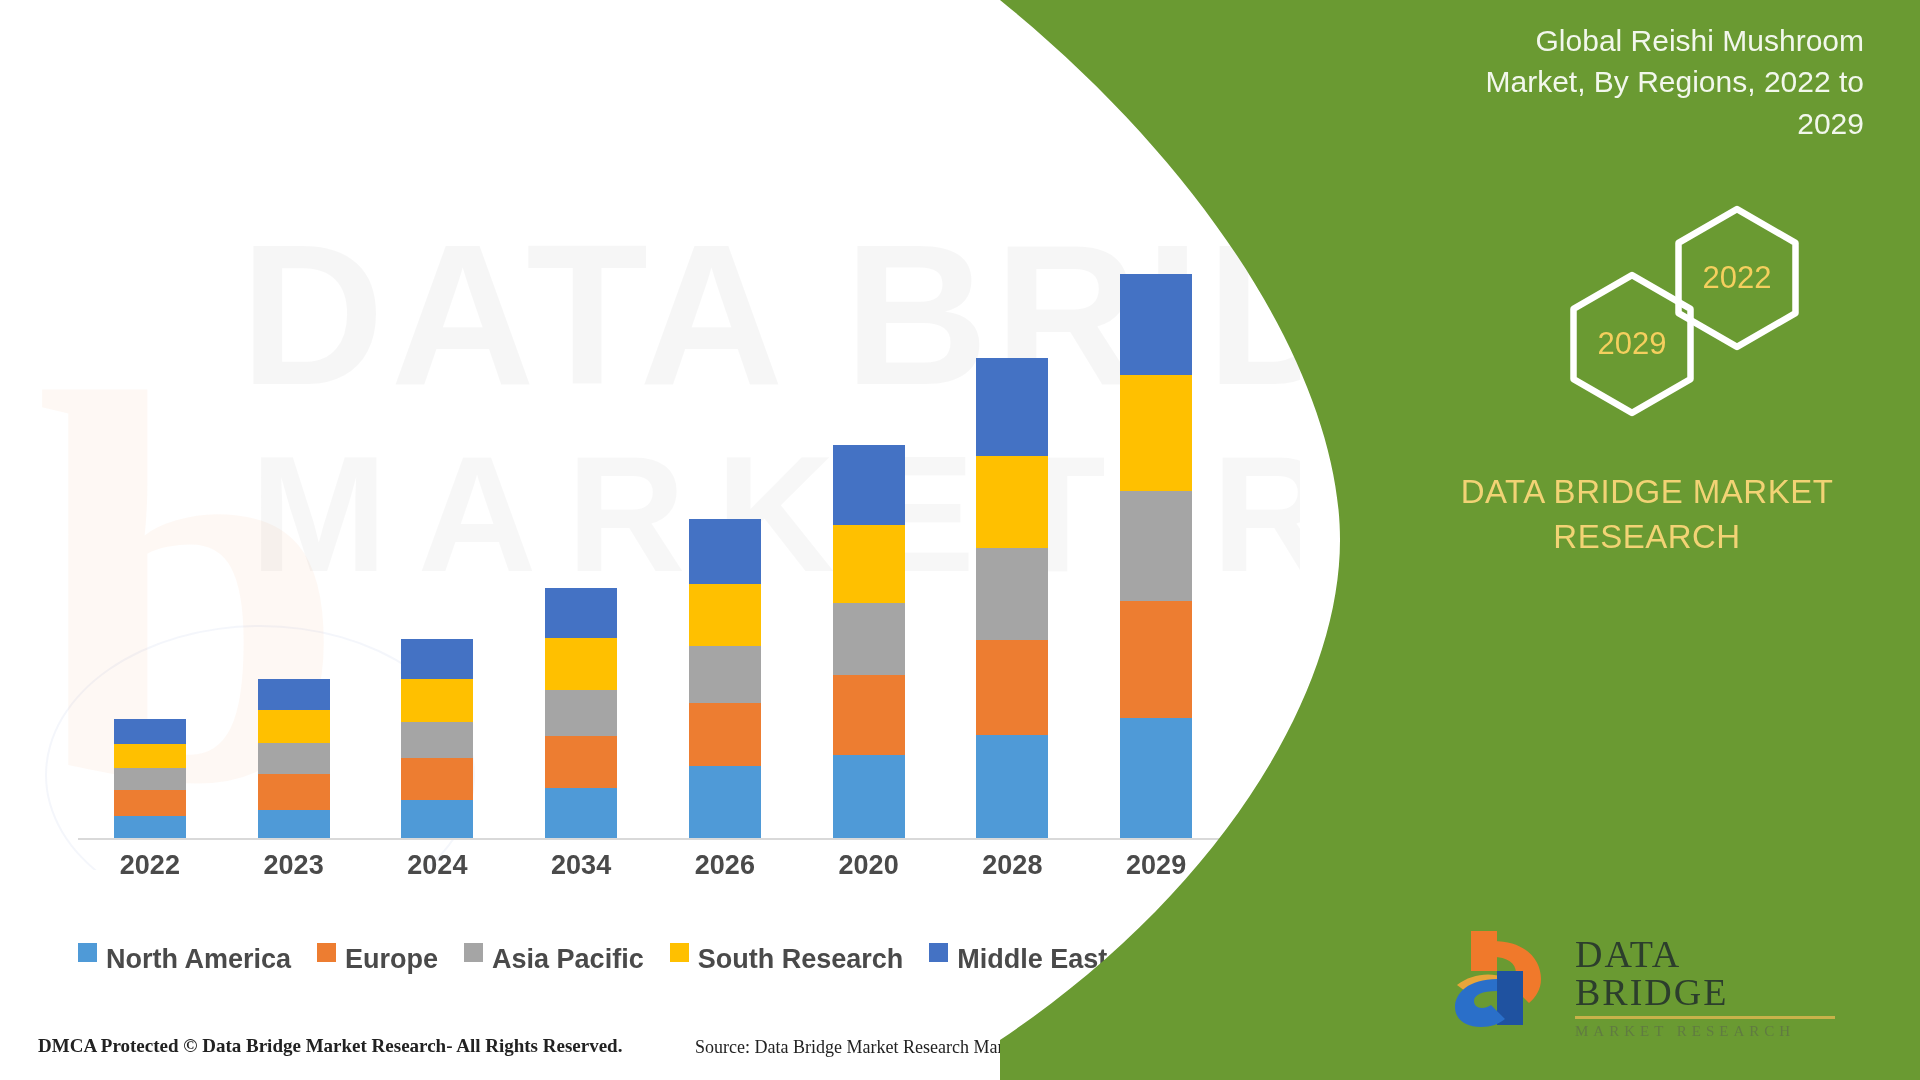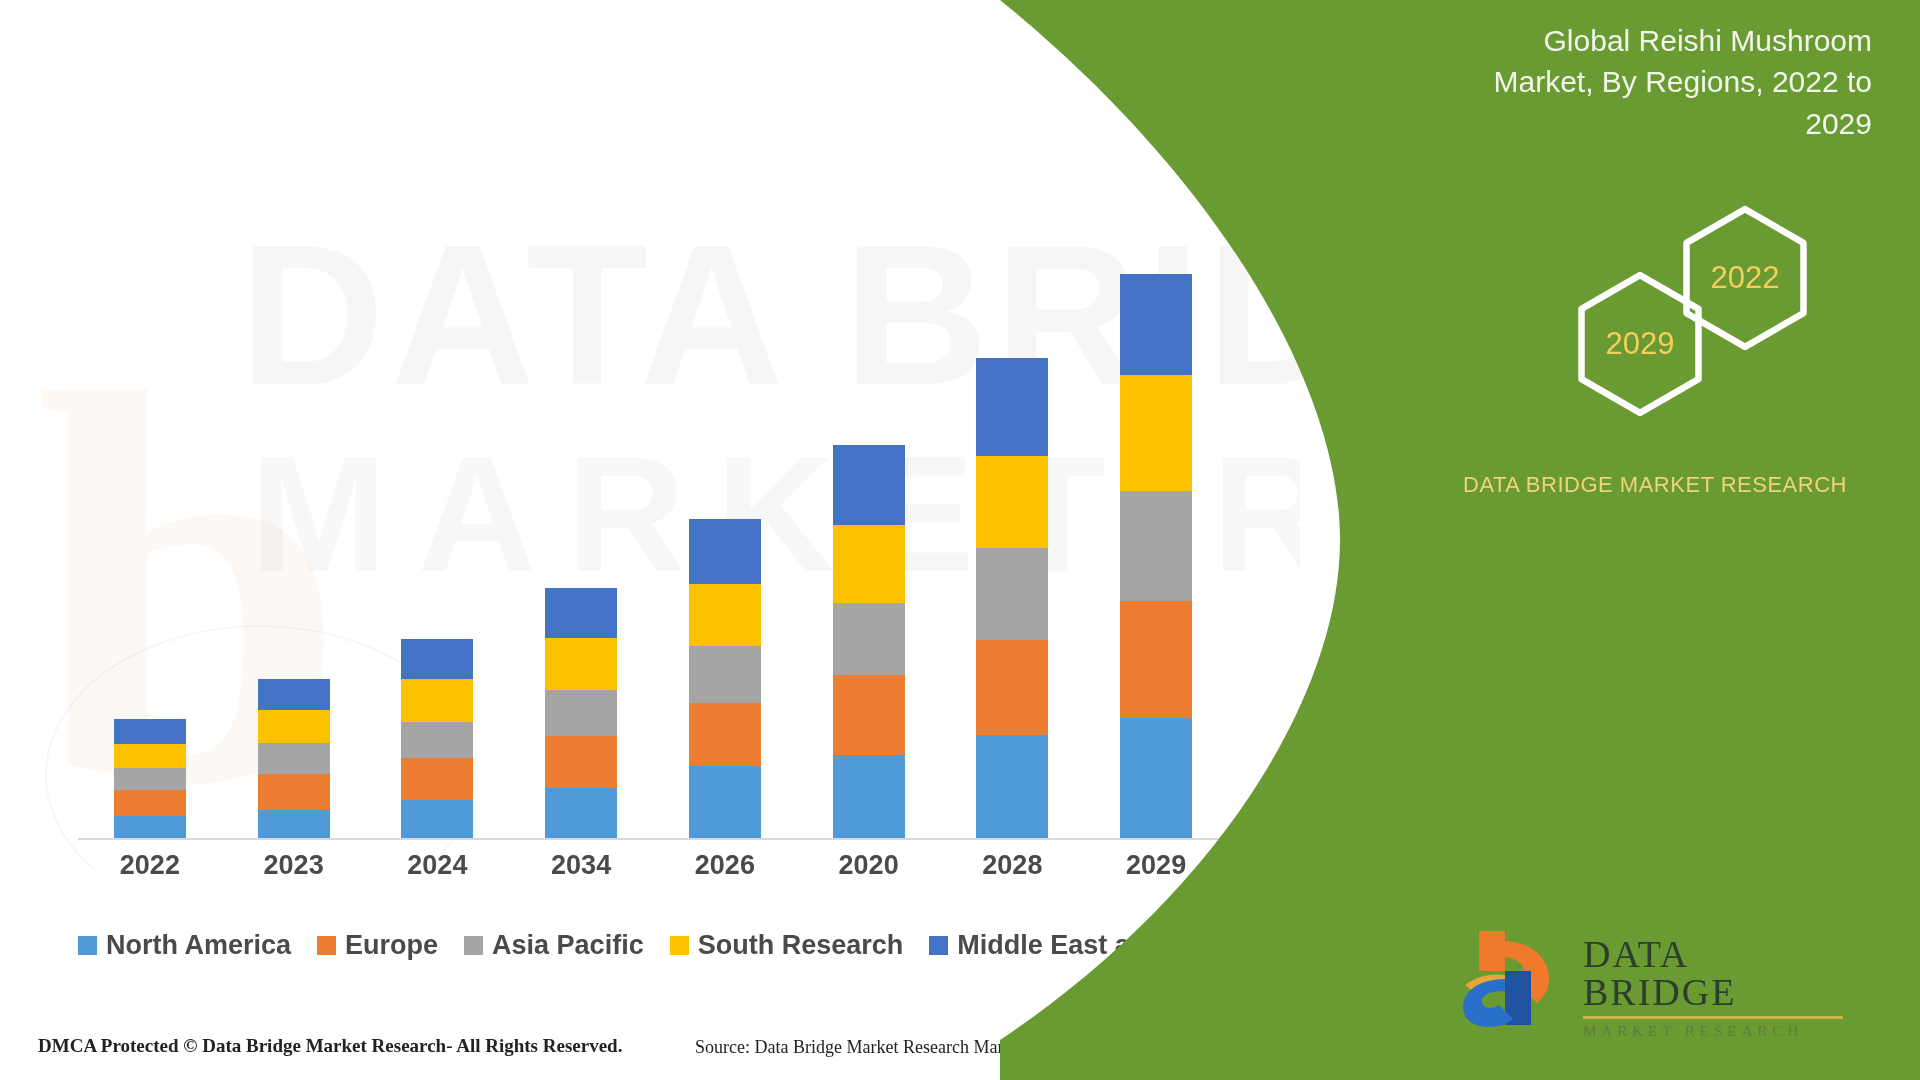--- a/index.html
+++ b/index.html
@@ -82,21 +82,21 @@
     font-family:"Liberation Sans", sans-serif;
   }
 
   
   #legend {
     position:absolute; left:78px; top:930px; width:1180px;
     display:flex; align-items:center; justify-content:flex-start; gap:26px;
   }
   .lg-item { display:flex; align-items:center; gap:9px; }
   .lg-swatch { width:19px; height:19px; display:inline-block; }
-  .lg-label { font-size:27px; font-weight:700; color:#4a4a4a; font-family:"Liberation Sans", sans-serif; white-space:nowrap; }
+  .lg-label { font-size:27px; font-weight:700; color:#4a4a4a; font-family:"Liberation Sans", sans-serif; white-space:nowrap;margin-top:14px; }
 
   
   #footer-left {
     position:absolute; left:38px; top:1035px;
     font-family:"Liberation Serif", serif; font-size:19px; font-weight:700; color:#222;
   }
   #footer-source {
     position:absolute; left:695px; top:1037px;
     font-family:"Liberation Serif", serif; font-size:18px; color:#222;
   }
@@ -104,21 +104,21 @@
   
   #right-panel {
     position:absolute; right:0; top:0; width:920px; height:1080px;
     pointer-events:none;
   }
   #green-shape {
     position:absolute; right:0; top:0; width:920px; height:1080px;
     background:#6a9a32;
     clip-path: path("M 920 0 L 920 1080 L 0 1080 L 0 1040 C 210 900 340 700 340 540 C 340 380 210 170 0 0 Z");
   }
-  #right-content { position:absolute; right:0; top:0; width:920px; height:1080px; }
+  #right-content { position:absolute; right:8px; top:0; width:920px; height:1080px; }
 
   #right-title {
     position:absolute; right:48px; top:20px; width:420px;
     text-align:right;
     color:#f2f7ec; font-size:30px; line-height:1.38; font-weight:400;
     font-family:"Liberation Sans", sans-serif;
   }
 
   
   #hexes { position:absolute; right:110px; top:205px; width:290px; height:200px; }
@@ -128,21 +128,21 @@
     position:absolute; left:0; top:0; width:100%; height:100%;
     display:flex; align-items:center; justify-content:center;
     color:#f5cf5e; font-size:31px; font-family:"Liberation Sans", sans-serif;
   }
   #hex-2022 { right:0px; top:0px; }
   #hex-2029 { right:105px; top:66px; }
 
   #brand-name {
     position:absolute; right:35px; top:470px; width:460px;
     text-align:center;
-    color:#f2d375; font-size:22px; line-height:1.35; letter-spacing:0.5px;
+    color:#f2d375; font-size:33px; line-height:1.35; letter-spacing:0.5px;
     font-family:"Liberation Sans", sans-serif;
   }
 
   
   #dbmr-logo { position:absolute; right:75px; bottom:45px; width:390px; height:120px; }
   #logo-mark { position:absolute; left:0; top:8px; width:120px; height:110px; }
   #logo-text { position:absolute; left:128px; top:20px; width:260px; }
   #logo-text .lt-main {
     font-family:"Liberation Serif", serif; font-size:38px; color:#2c3e2c; letter-spacing:2px; line-height:1;
   }

